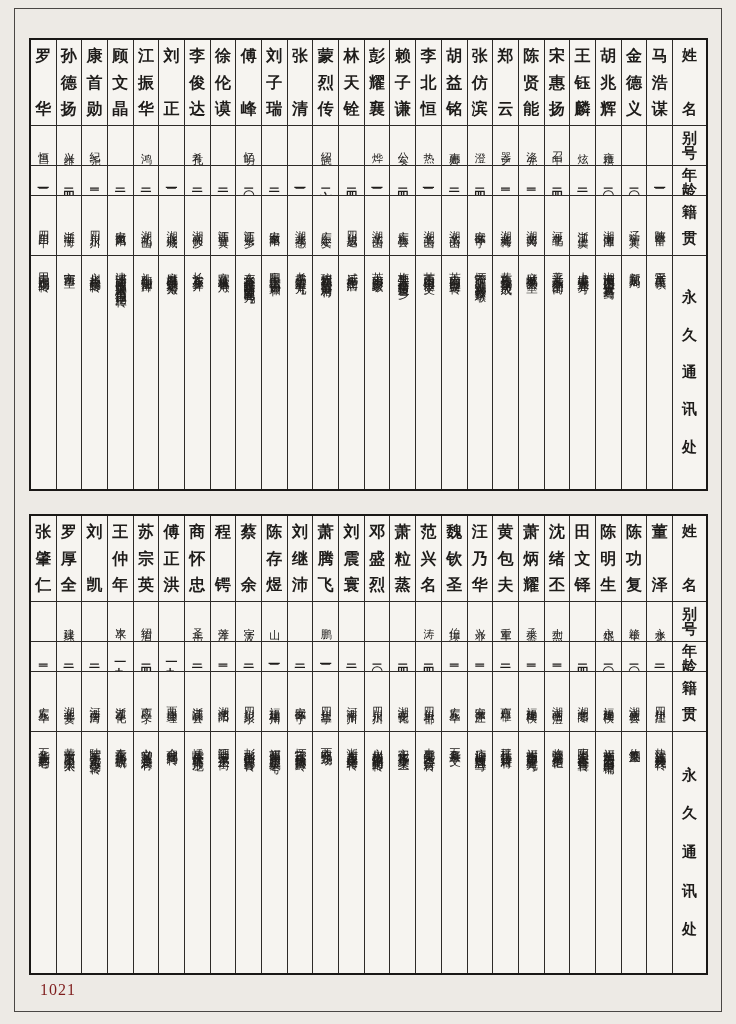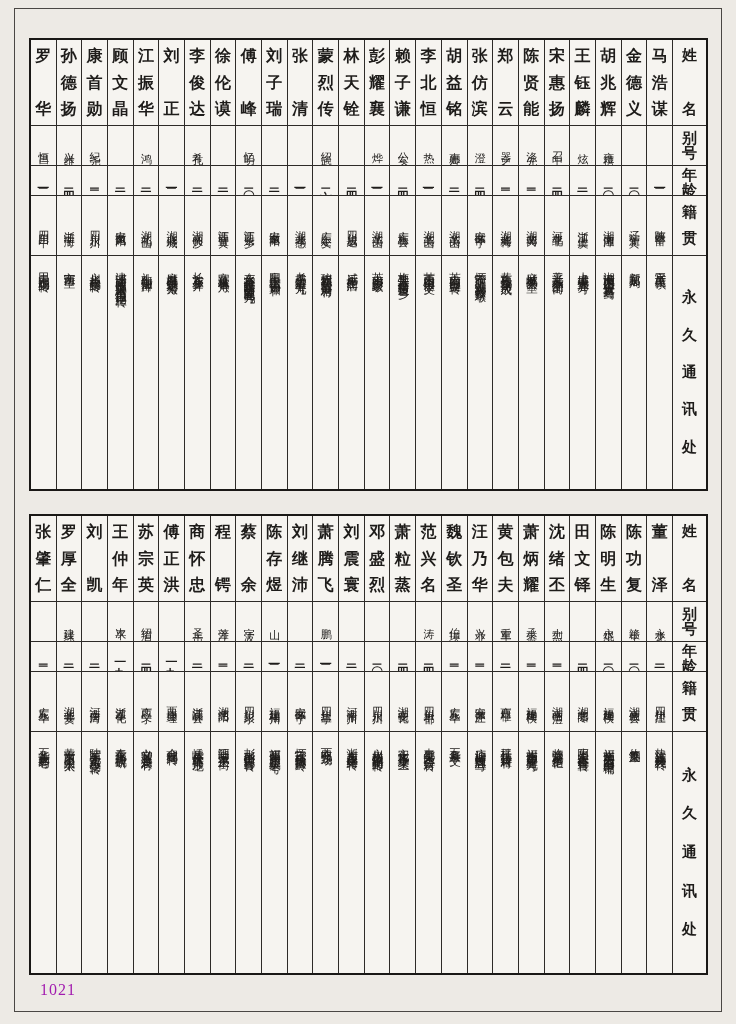--- a/index.html
+++ b/index.html
@@ -68,21 +68,21 @@
     text-orientation: upright;
     line-height: 1;
   }
   .v-alias  { font-size: 11px; letter-spacing: 3px; }
   .v-age    { font-size: 12px; font-weight: 600; letter-spacing: 2px; }
   .v-origin { font-size: 11px; letter-spacing: 2px; }
   .v-addr   { font-size: 11.5px; letter-spacing: 1.5px; }
 
   .page-number {
     position: absolute; left: 40px; top: 981px;
-    font-size: 16px; letter-spacing: 1px; color: #a21caf;
+    font-size: 16px; letter-spacing: 1px; color: #7f1d1d;
   }
 </style>
 </head>
 <body>
 
 <div class="frame"></div>
 
 <div class="table table-top">
     <div class="col header">
       <div class="c c-name spread">

